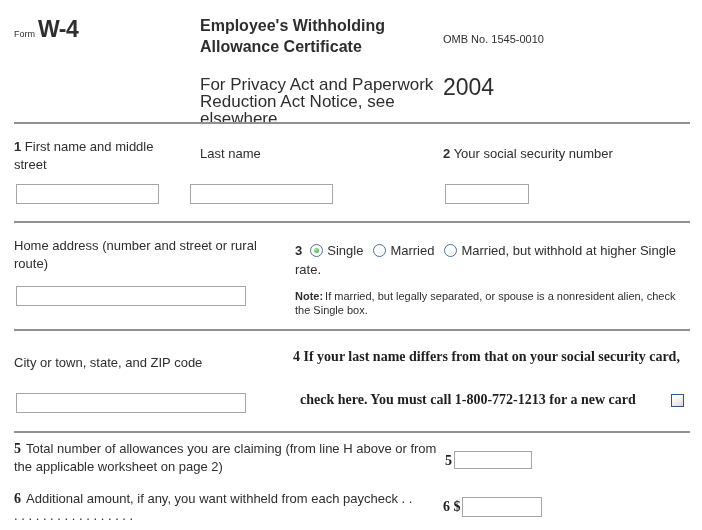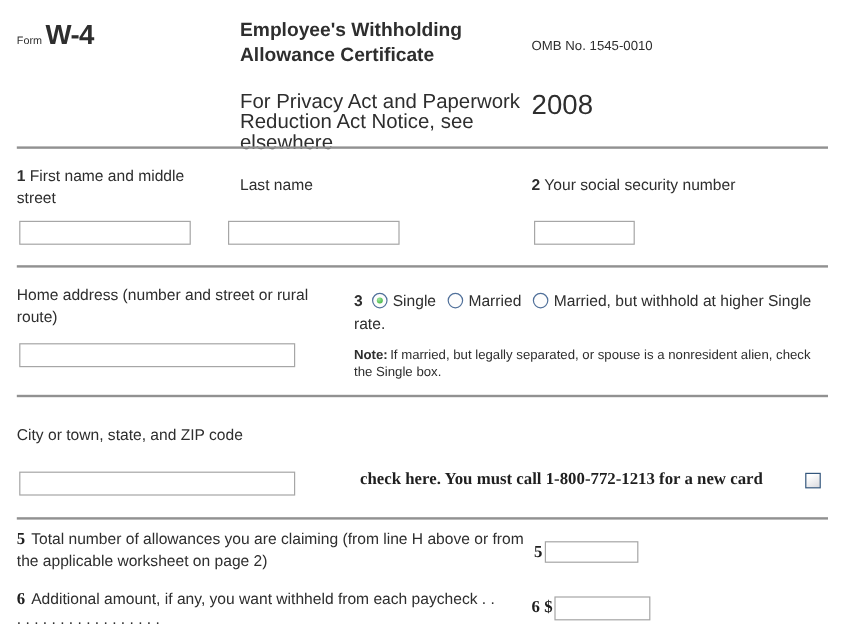--- a/index.html
+++ b/index.html
@@ -92,21 +92,21 @@
 
 <div class="page">
 
   <div class="abs form-id">
     <span class="form-word">Form</span>
     <span class="form-num">W-4</span>
   </div>
   <div class="abs title">Employee's Withholding Allowance Certificate</div>
   <div class="abs omb">OMB No. 1545-0010</div>
   <div class="abs privacy">For Privacy Act and Paperwork Reduction Act Notice, see elsewhere</div>
-  <div class="abs year">2008</div>
+  <div class="abs year">2004</div>
   <div class="abs sep" style="left:14px; top:122px; width:676px;"></div>
 
   <div class="abs l1-label">
     <b class="num">1</b>
     <span>First name and middle street</span>
   </div>
   <div class="abs lastname-label">Last name</div>
   <div class="abs ssn-label">
     <b class="num">2</b>
     <span>Your social security number</span>
@@ -121,20 +121,24 @@
   <div class="abs line3-group">
     <b class="num">3</b><span class="radio" data-selected="true"><span class="dot"></span></span><span class="rlabel">Single</span><span class="radio" data-selected="false"></span><span class="rlabel">Married</span><span class="radio" data-selected="false"></span><span class="rlabel">Married, but withhold at higher Single rate.</span>
   </div>
   <div class="abs note">
     <b>Note:</b><span>If married, but legally separated, or spouse is a nonresident alien, check the Single box.</span>
   </div>
   <div class="abs sep" style="left:14px; top:329px; width:676px;"></div>
 
   <div class="abs city-label">City or town, state, and ZIP code</div>
   <input type="text" class="input" style="left: 16px; top: 393px; width: 230px;" value="">
+  <div class="abs l4-text serif">
+    <span>4</span>
+    <span>If your last name differs from that on your social security card,</span>
+  </div>
   <div class="abs l4-check-row serif">
     <span>check here. You must call 1-800-772-1213 for a new card</span>
     <span class="checkbox"></span>
   </div>
   <div class="abs sep" style="left:14px; top:431px; width:676px;"></div>
 
   <div class="abs l5-text">
     <span class="serif inline-num">5</span><span>Total number of allowances you are claiming (from line H above or from the applicable worksheet on page 2)</span>
   </div>
   <div class="abs l5-num serif">5</div>

